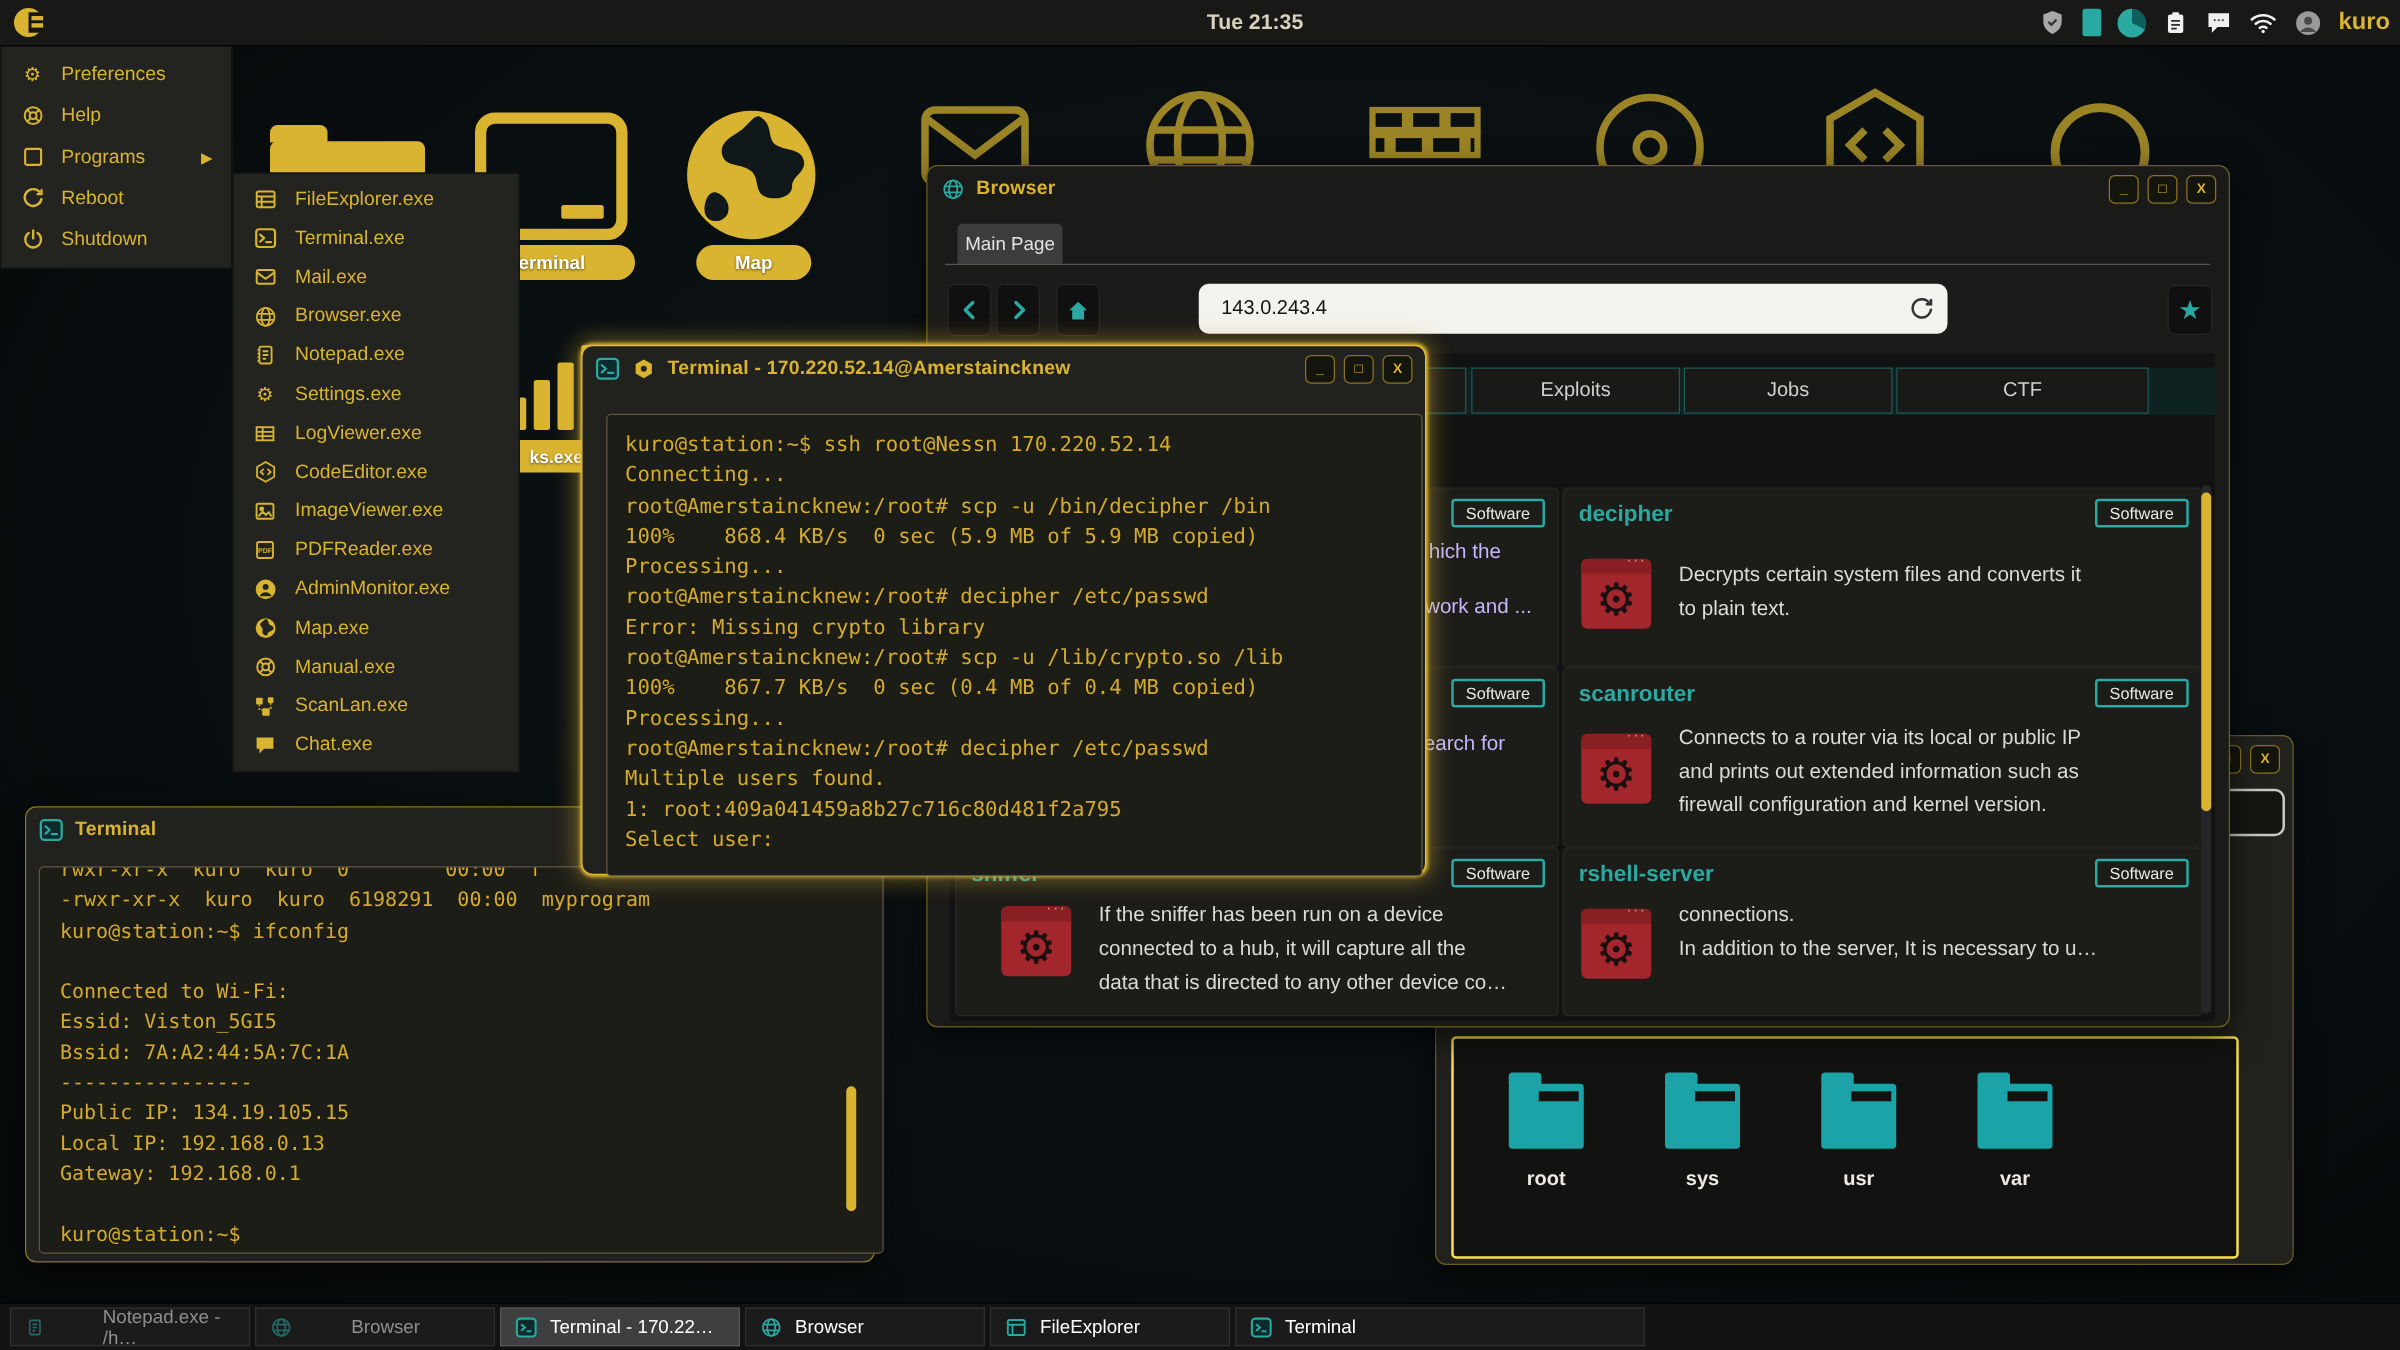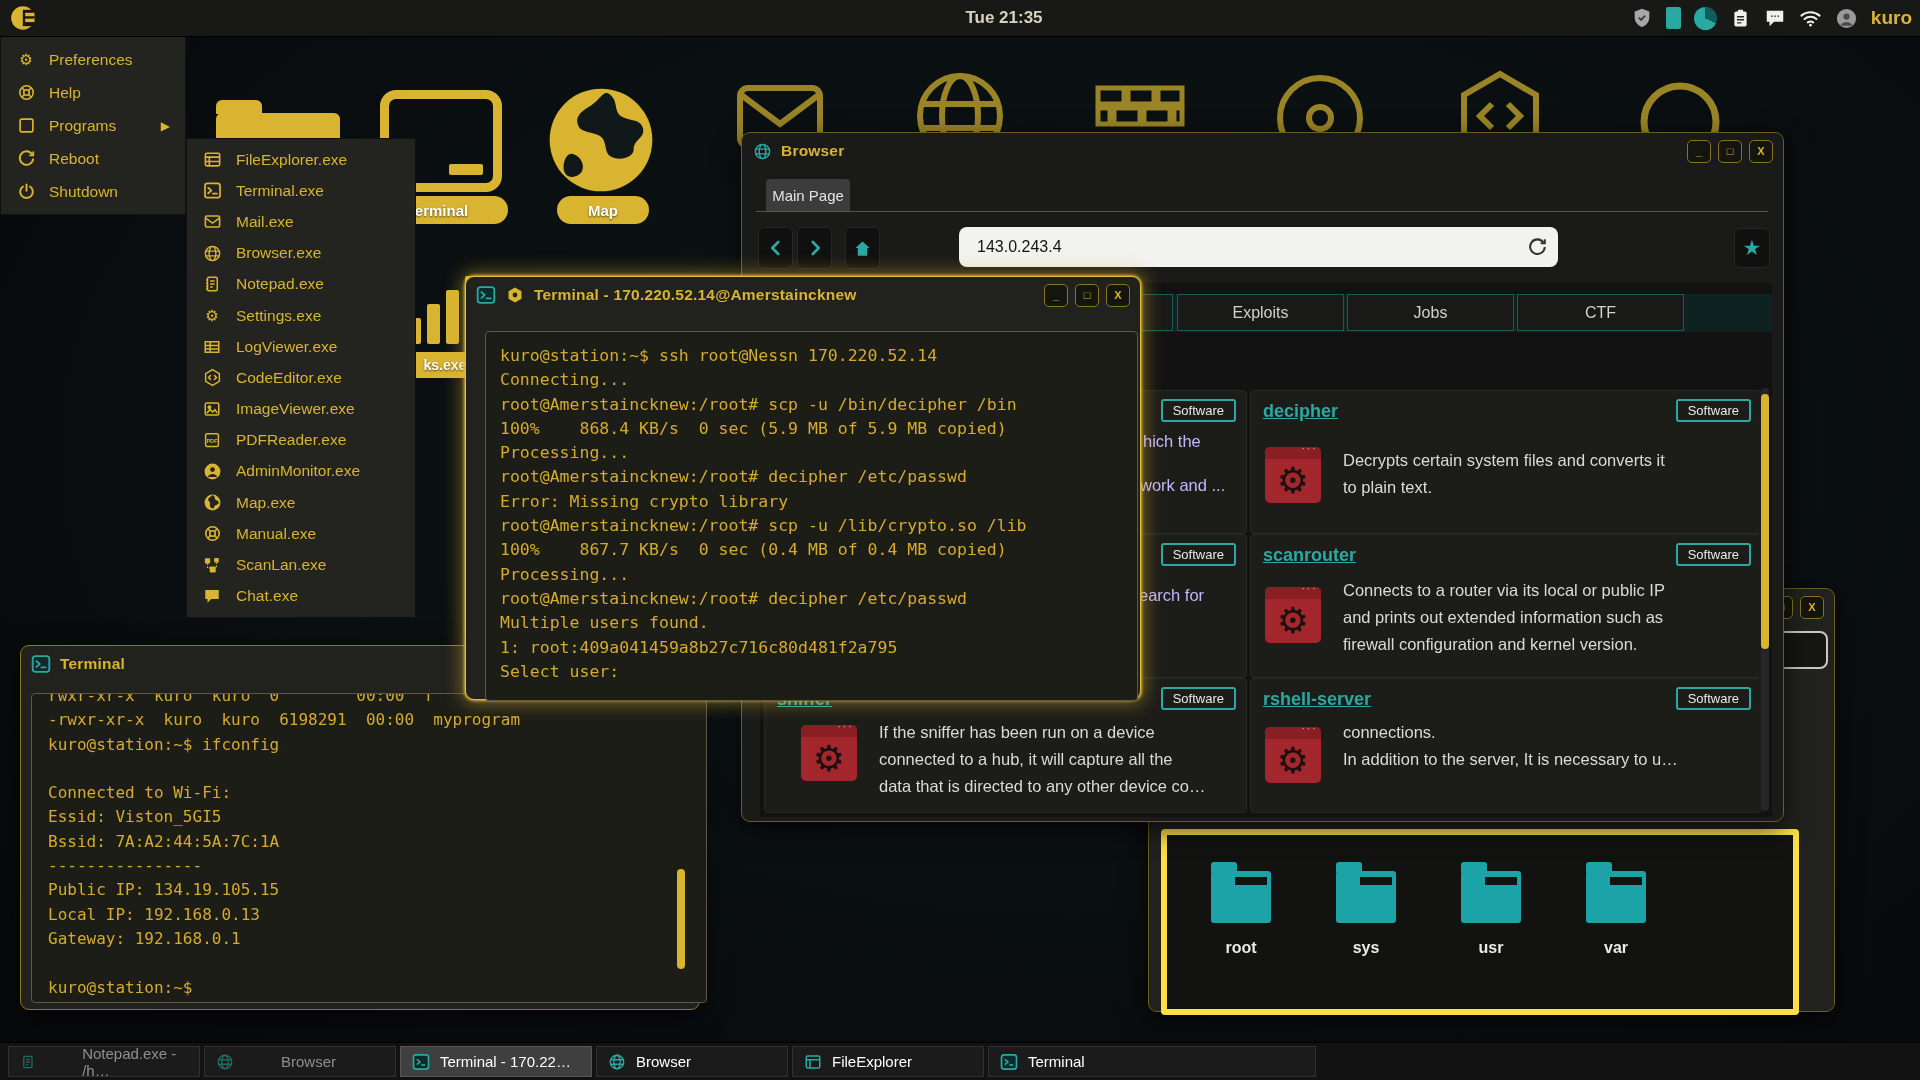--- a/index.html
+++ b/index.html
@@ -55,21 +55,21 @@
   .btab{position:absolute;background:#3c3c3c;color:#e2e2e2;font-size:15px;display:flex;align-items:center;
     justify-content:center;border-radius:4px 4px 0 0;}
   .navb{position:absolute;width:33px;height:40px;background:#101010;border:1px solid #262626;border-radius:6px;
     display:flex;align-items:center;justify-content:center;}
   .ptabrow{position:absolute;background:#0e2321;text-align:right;}
   .ptab{position:absolute;top:0;height:37px;background:#191917;border:1px solid #1d5b57;color:#d0d0cd;
     font-size:16px;display:flex;align-items:center;justify-content:center;box-sizing:border-box;}
   .card{position:absolute;background:#1c1c19;border:1px solid #272723;border-radius:4px;}
   .badge{position:absolute;top:8px;right:10px;border:2px solid #2aa9a2;color:#e9e9e6;font-size:13px;
     padding:2px 10px;border-radius:3px;}
-  .ctitle{position:absolute;top:10px;left:12px;color:#2aa9a2;font-weight:700;font-size:18px;text-decoration:underline;}
+  .ctitle{position:absolute;top:10px;left:12px;color:#2aa9a2;font-weight:700;font-size:18px;}
   .cdesc{position:absolute;color:#dadad6;font-size:16.5px;line-height:27px;}
   .appic{position:absolute;width:56px;height:56px;background:#a2262b;border-radius:5px;overflow:hidden;}
   .appic:before{content:"";position:absolute;top:0;left:0;right:0;height:12px;background:#891e23;}
   .appic:after{content:"···";position:absolute;top:-7px;right:4px;color:#d98a8d;font-size:13px;letter-spacing:1px;}
   .appic .gear{position:absolute;left:0;right:0;top:10px;bottom:0;display:flex;align-items:center;justify-content:center;
     color:#1c0f10;font-size:36px;font-family:"DejaVu Sans",sans-serif;}
   .frag{position:absolute;color:#c4b5fd;font-size:16.5px;white-space:nowrap;}
 
   
   .tfolder{position:relative;width:60px;height:52px;background:#1ba3a8;border-radius:3px;}
@@ -166,21 +166,21 @@
             <path d="M3 5.5A1.5 1.5 0 0 1 4.5 4h5l2 2.5h8A1.5 1.5 0 0 1 21 8v10a1.5 1.5 0 0 1-1.5 1.5h-15A1.5 1.5 0 0 1 3 18z" fill="currentColor"></path>
           </svg>
         </span>
       <span class="wt">FileExplorer</span>
       <span class="ctr">
         <span class="cb">□</span>
         <span class="cb">X</span>
       </span>
     </div>
     <div class="abs" style="left:602px;top:42px;width:73px;height:34px;border:2px solid #c8c8c4;border-radius:8px;background:#151512;"></div>
-    <div class="abs" style="left:12px;top:240px;width:626px;height:174px;background:#121210;border:6px solid #fde047;border-radius:4px;">
+    <div class="abs" style="left:12px;top:240px;width:626px;height:174px;background:#121210;border:2px solid #fde047;border-radius:4px;">
       <div class="abs" style="left:44px;top:36px;">
         <div class="tfolder"></div>
         <div class="flabel" style="margin-top:16px;">root</div>
       </div>
       <div class="abs" style="left:169px;top:36px;">
         <div class="tfolder"></div>
         <div class="flabel" style="margin-top:16px;">sys</div>
       </div>
       <div class="abs" style="left:294px;top:36px;">
         <div class="tfolder"></div>
@@ -273,21 +273,21 @@
     <div class="navb" style="left:992px;top:95px;width:34px;height:38px;">
       <span class="uni" style="color:#2aa9a2;font-size:21px;line-height:1;">★</span>
       </div>
 
     <div class="abs" style="left:18px;top:150px;width:1012px;height:534px;background:#121212;border-radius:3px;">
 
       <div class="ptabrow" style="left:246px;top:11px;width:766px;height:38px;">
         <div class="ptab" style="left:0;width:167px;"></div>
         <div class="ptab" style="left:171px;width:167px;">Exploits</div>
         <div class="ptab" style="left:341px;width:167px;">Jobs</div>
-        <div class="ptab" style="left:511px;width:167px;">CTF</div>
+        <div class="ptab" style="left:511px;width:202px;">CTF</div>
       </div>
 
       <div class="card" style="left:4px;top:107px;width:481px;height:142px;">
         <span class="badge">Software</span>
       </div>
       <div class="card" style="left:4px;top:251px;width:481px;height:142px;">
         <span class="badge">Software</span>
       </div>
       <div class="card" style="left:4px;top:395px;width:481px;height:133px;">
         <span class="badge">Software</span>

